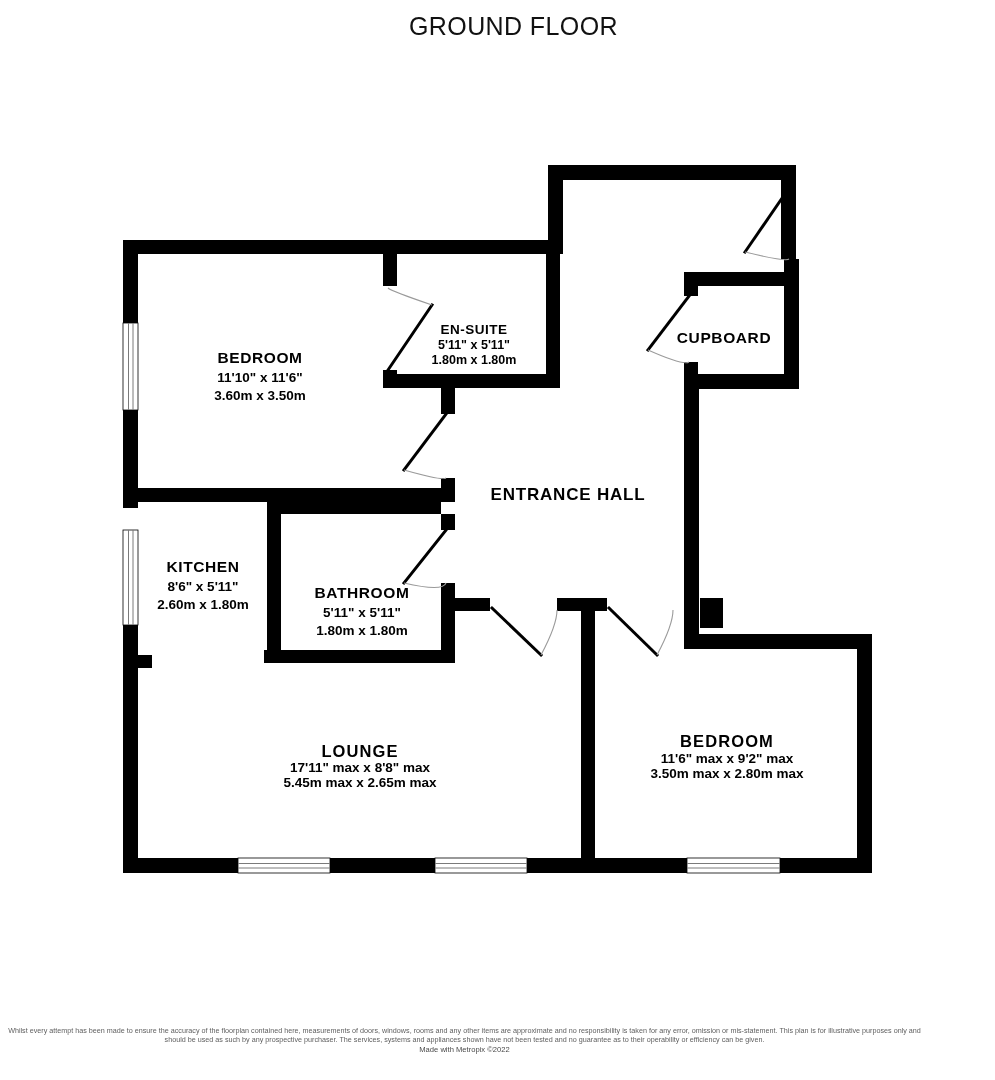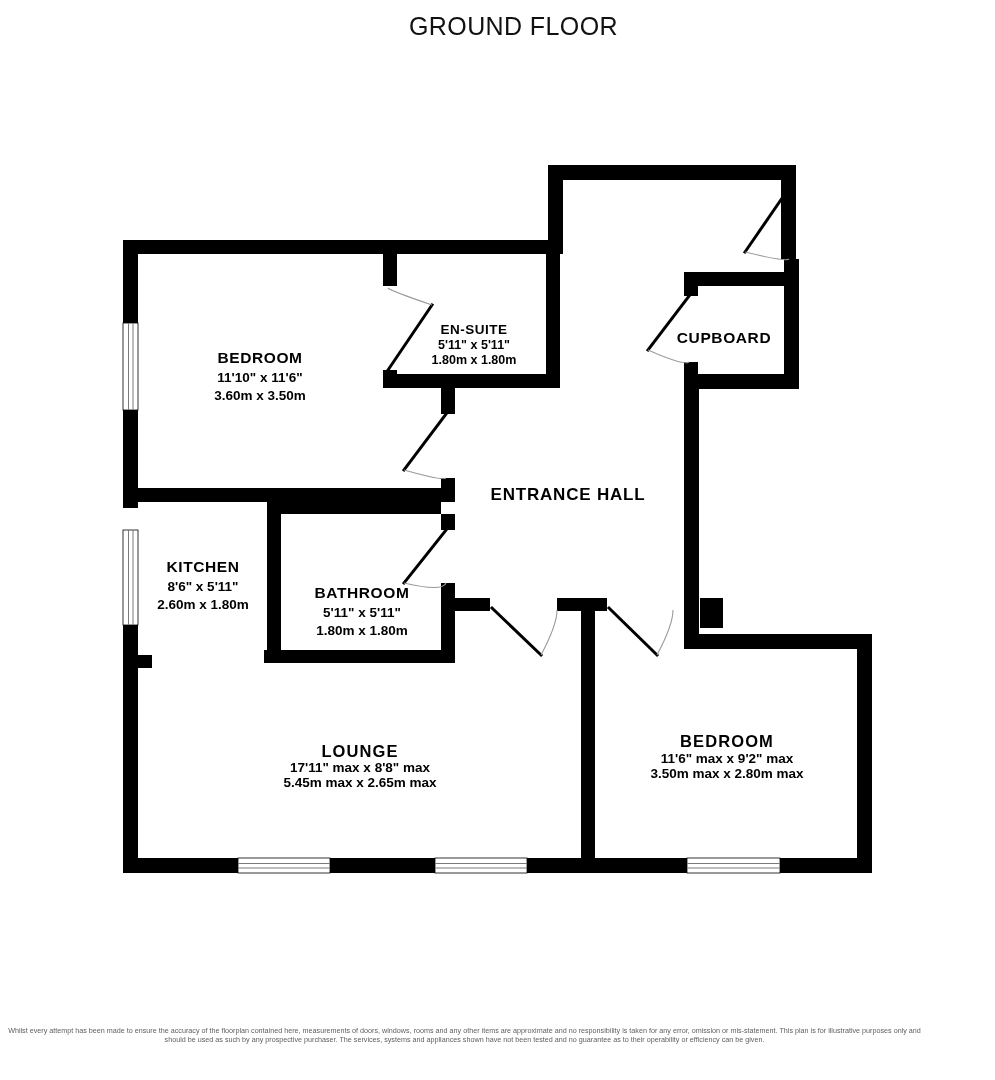--- a/index.html
+++ b/index.html
@@ -294,15 +294,16 @@
         <text class="room-label room-name big" x="727" y="747">BEDROOM</text>
         <text class="room-label room-dim" x="727" y="763">11'6" max x 9'2" max</text>
         <text class="room-label room-dim" x="727" y="778">3.50m max x 2.80m max</text>
       </g>
 
     </g>
   </svg>
 
   <div id="disclaimer">
     <span>Whilst every attempt has been made to ensure the accuracy of the floorplan contained here, measurements of doors, windows, rooms and any other items are approximate and no responsibility is taken for any error, omission or mis-statement. This plan is for illustrative purposes only and should be used as such by any prospective purchaser. The services, systems and appliances shown have not been tested and no guarantee as to their operability or efficiency can be given.</span>
+    <span class="credit">Made with Metropix ©2022</span>
   </div>
 
 </div>
 
 </body></html>

